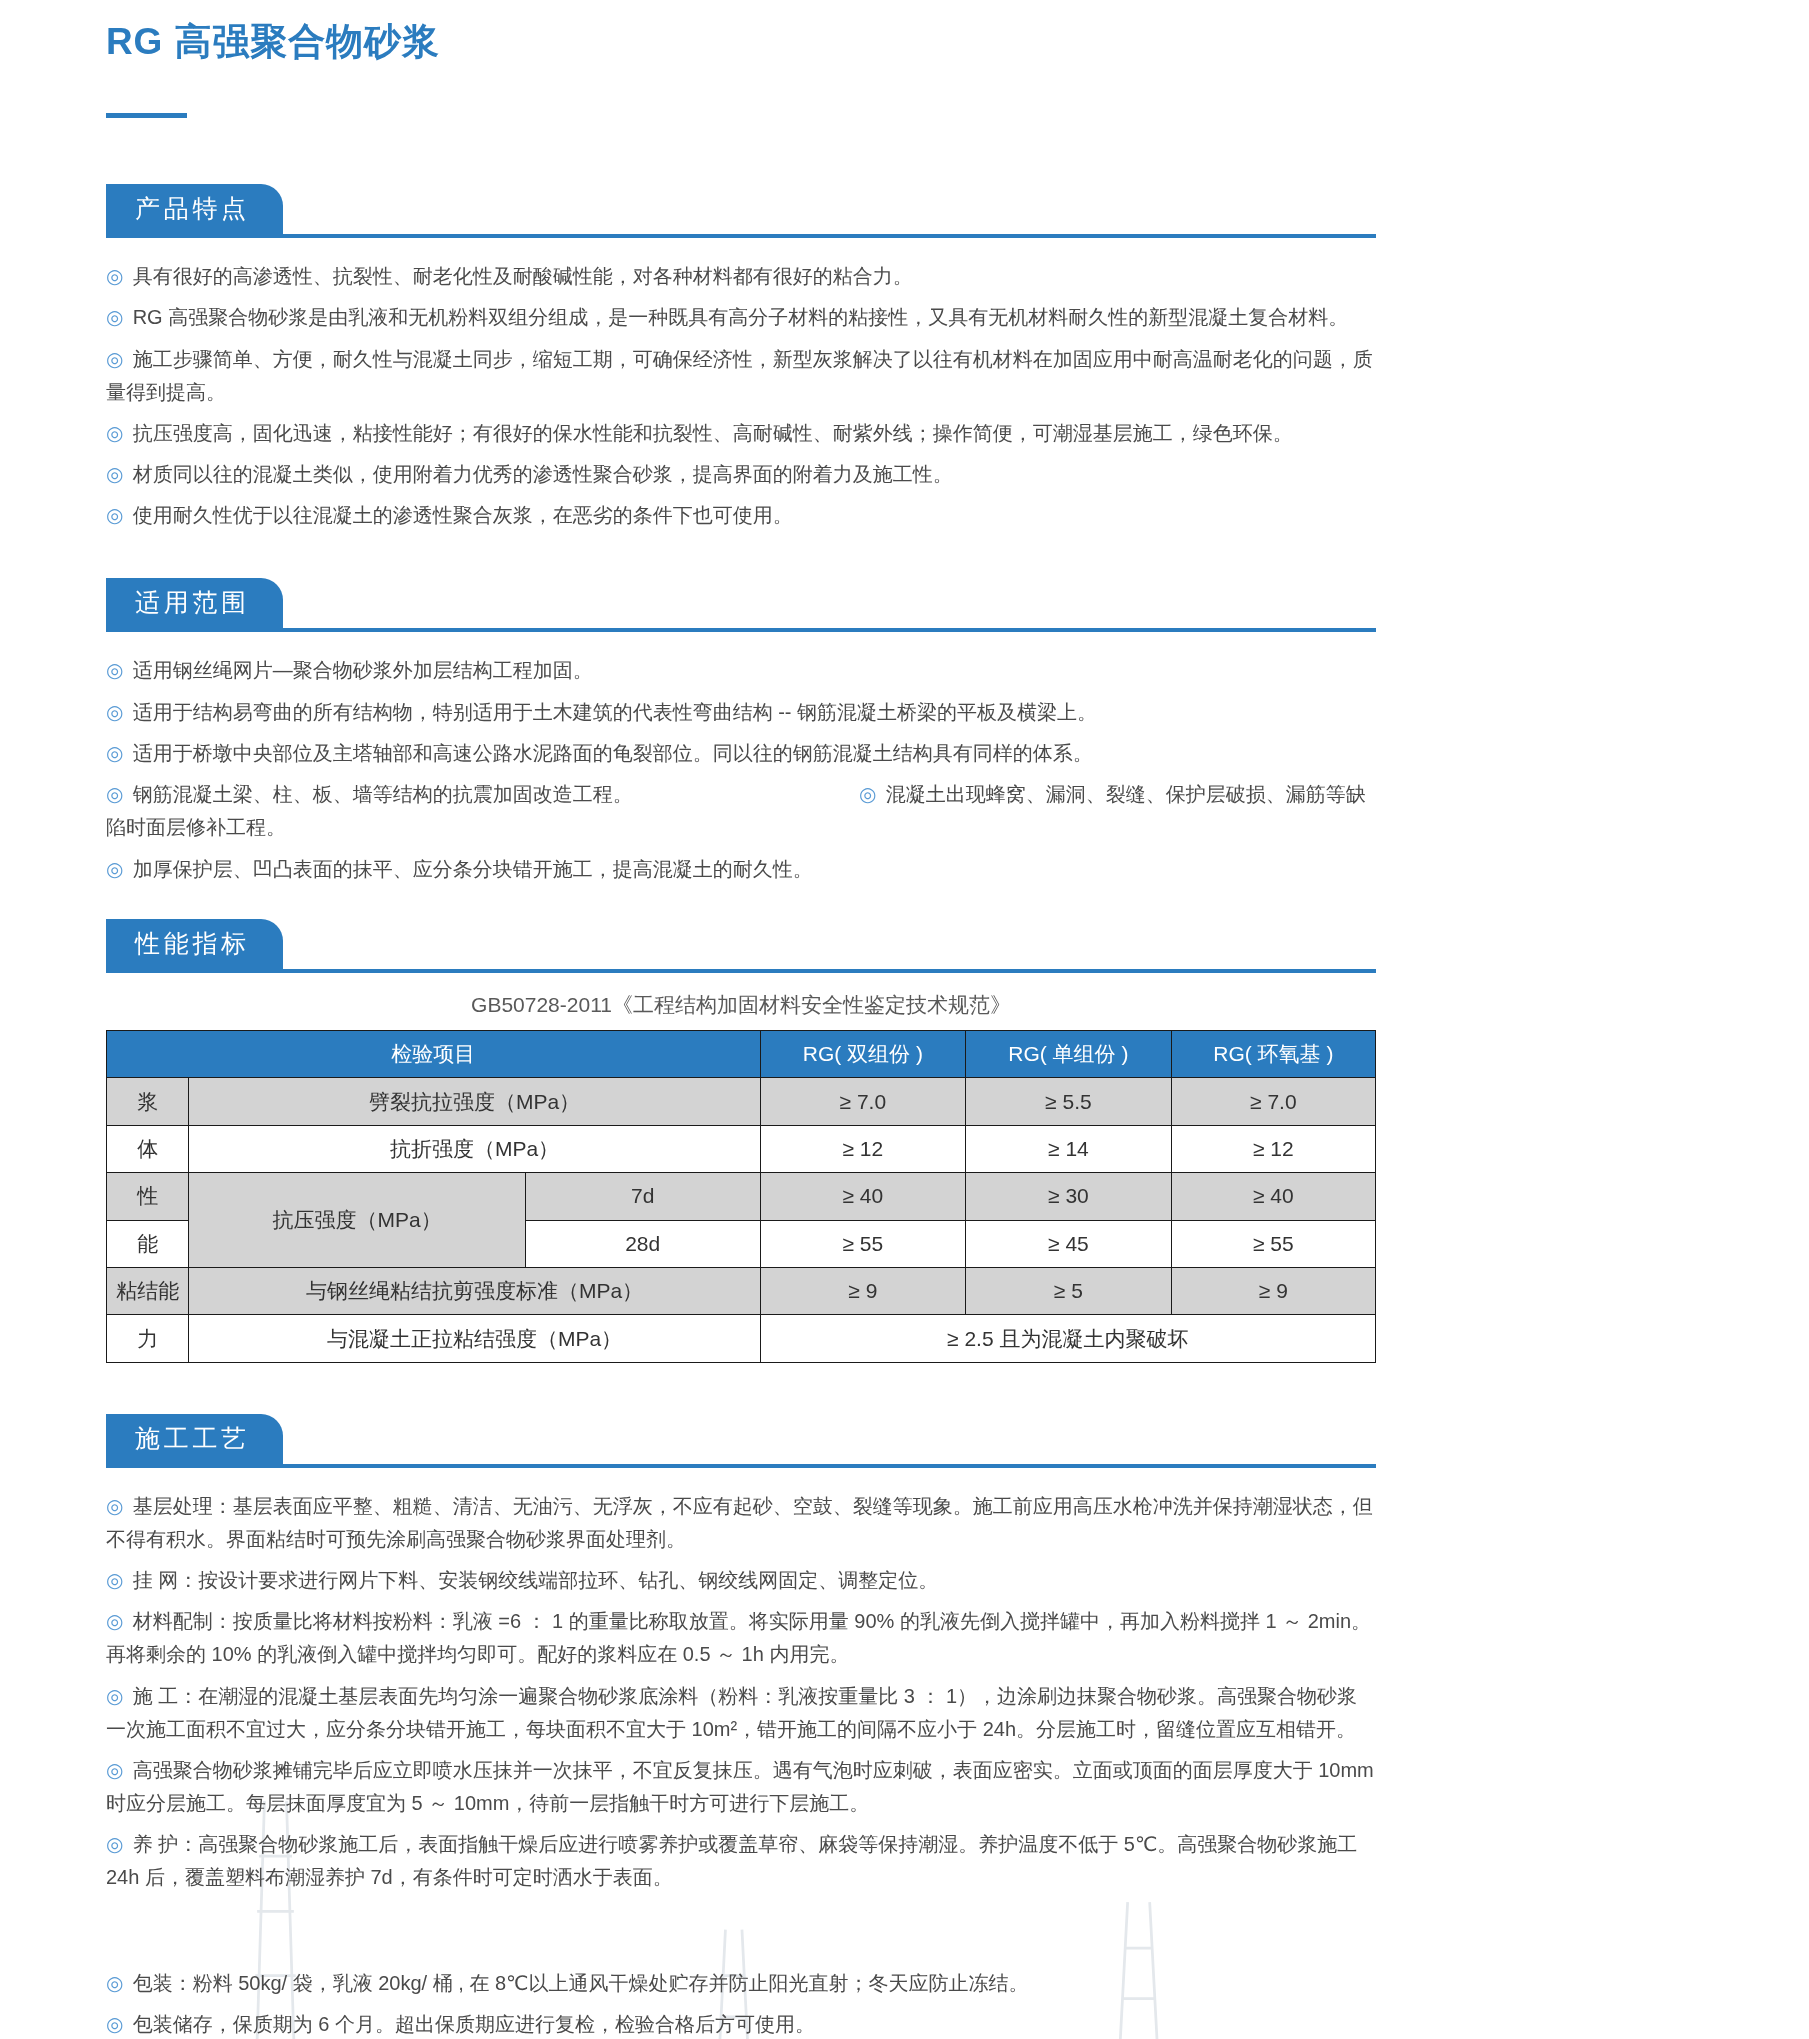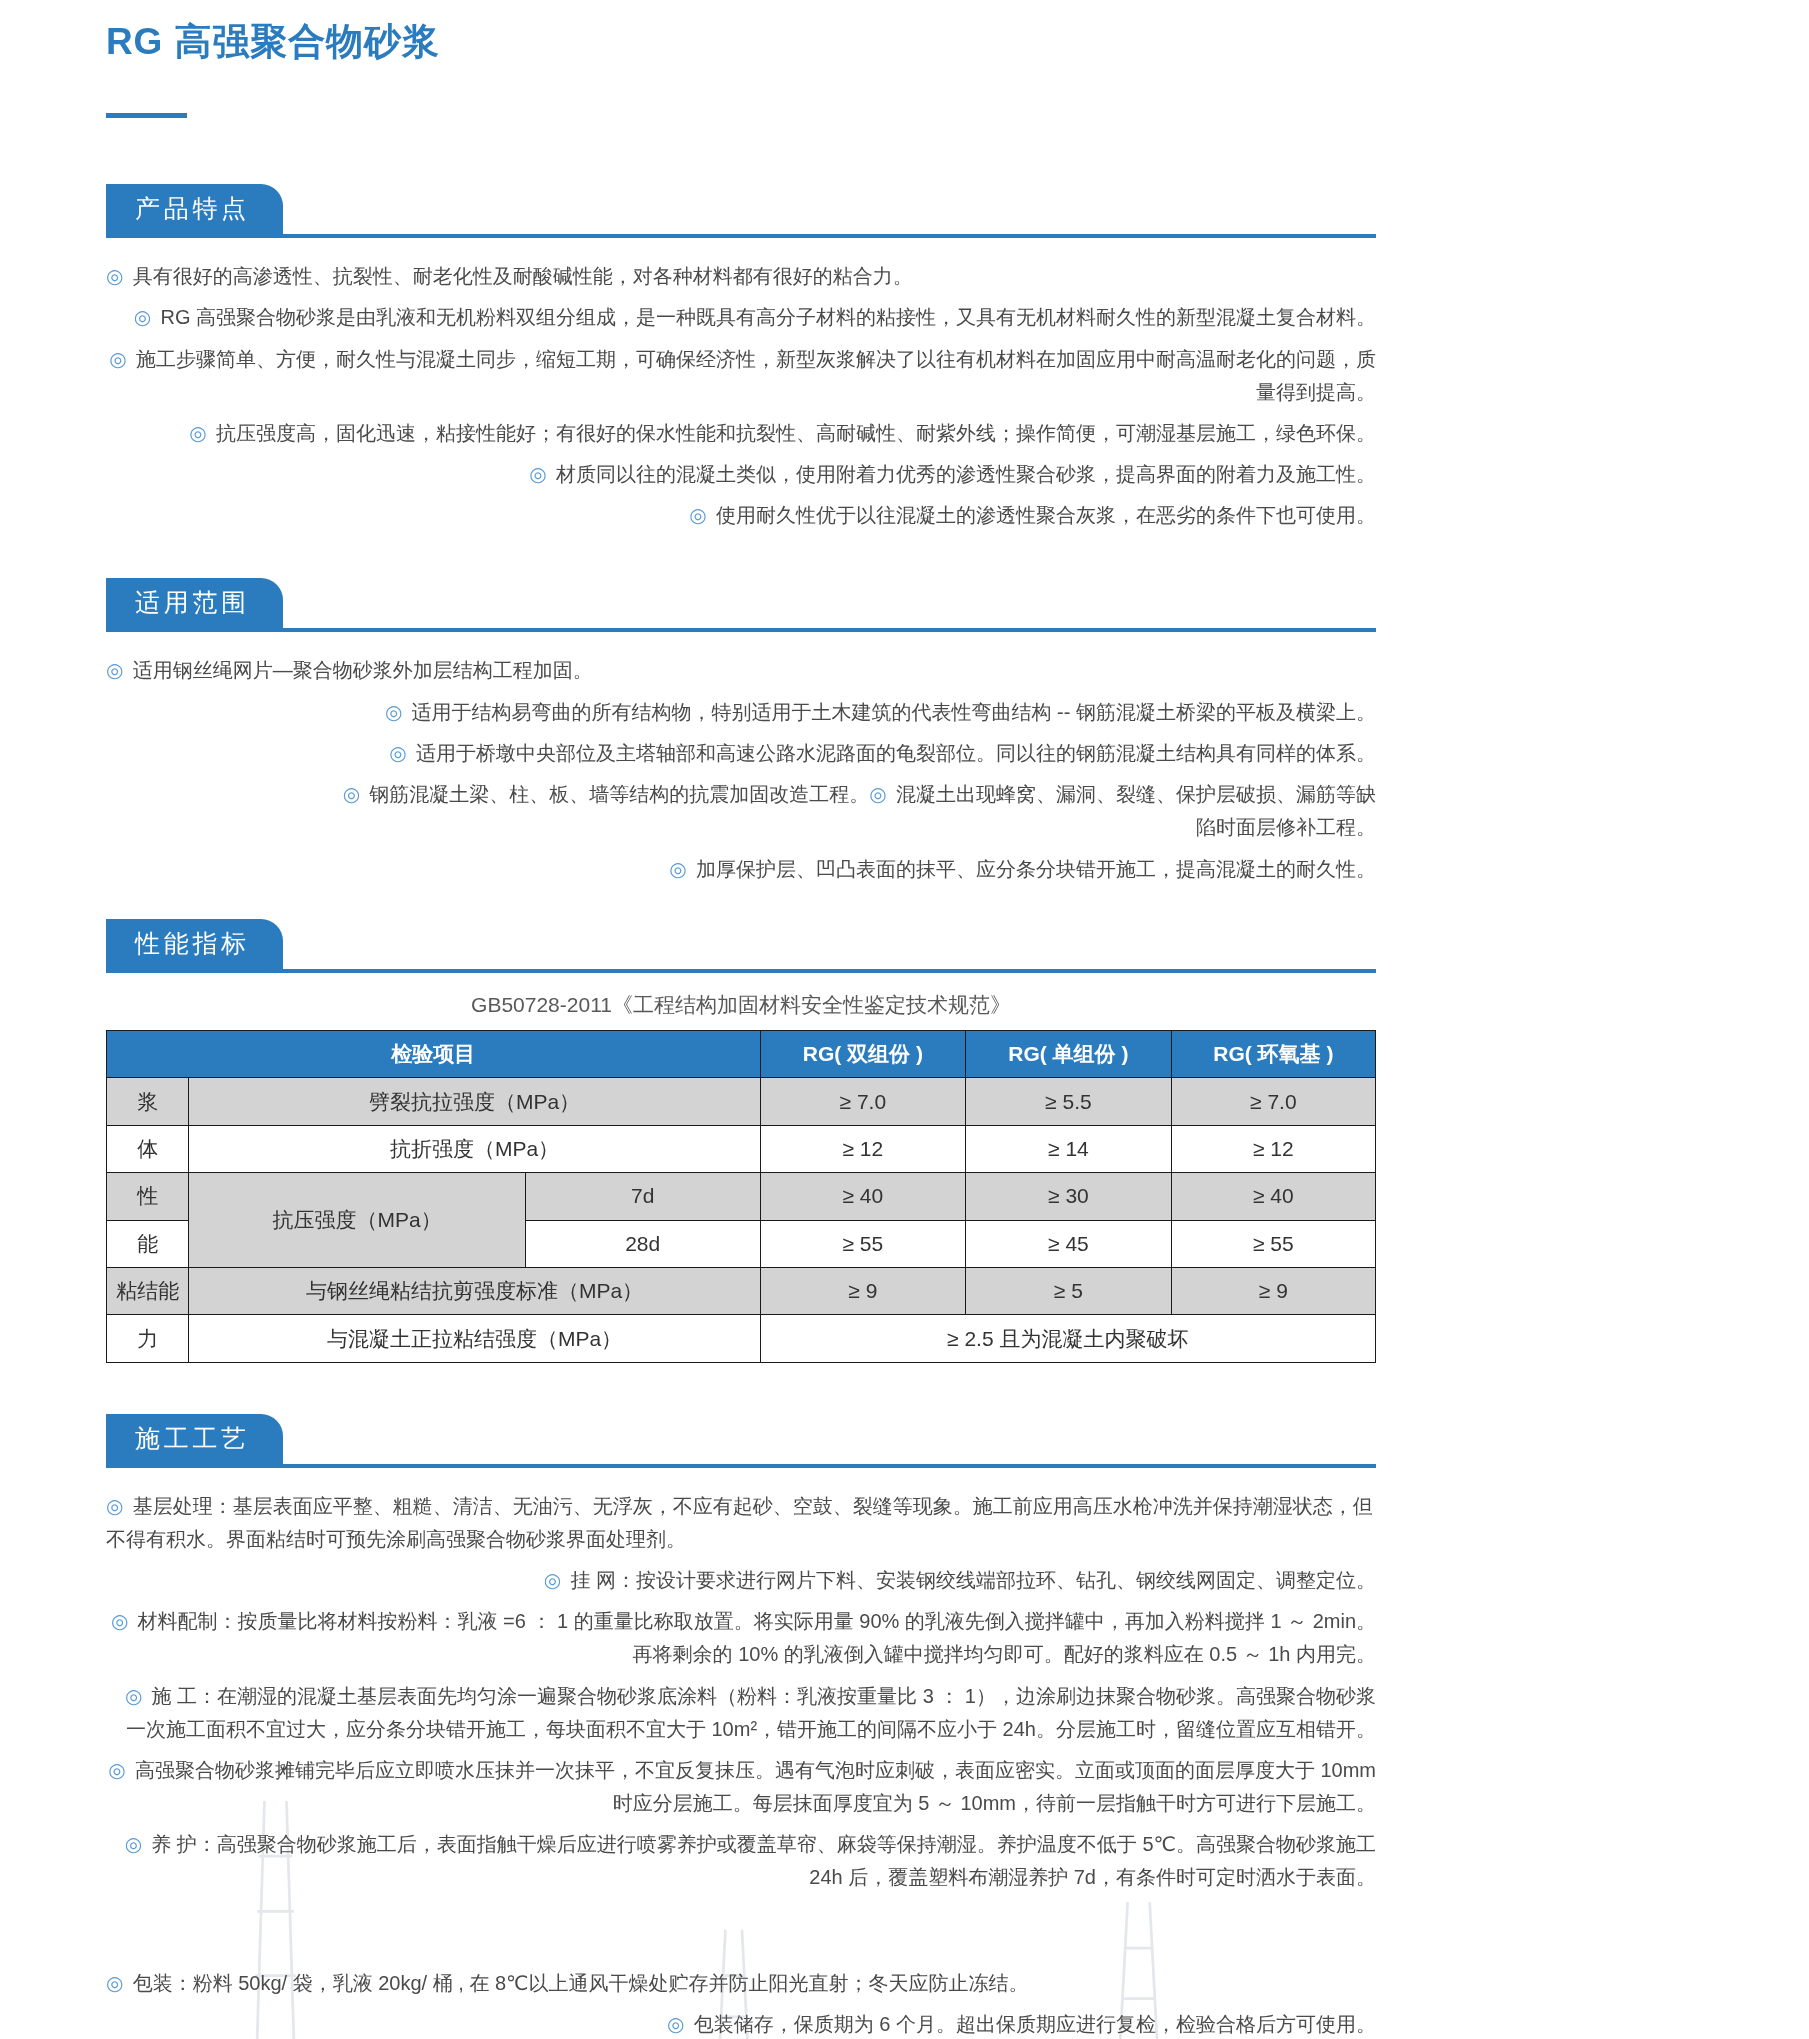--- a/index.html
+++ b/index.html
@@ -19,31 +19,31 @@
   .sec-process   { margin-top:51px; }
   .sec-packaging { margin-top:73px; }
 
   .section-bar { border-bottom:4.6px solid #2b7cbf; line-height:0; }
   .badge { display:inline-block; vertical-align:bottom; background:#2b7cbf; color:#ffffff;
            font-size:25px; font-weight:normal; letter-spacing:3.7px; line-height:1;
            padding:12px 33px 13px 29px; border-radius:0 22px 0 0; }
 
   ul.bullets { list-style:none; margin:22px 0 0 0; padding:0; font-size:20px; line-height:33px; }
   ul.bullets li { margin:0; }
-  ul.bullets li + li { margin-top:8.3px;text-align:right; }
+  ul.bullets li + li { margin-top:8.3px; }
   .mk { color:#5a9bd5; margin-right:9.2px; }
   .tx { color:#4a4a4a; }
   .pair-item-first { display:inline-block; min-width:753px; }
 
   .caption { margin:18.4px 0 11px 0; text-align:center; font-size:21px; color:#595959; }
 
   table.perf { width:100%; border-collapse:collapse; table-layout:fixed;
                font-size:21px; color:#333333; text-align:center; }
   table.perf th, table.perf td { border:1.8px solid #1a1a1a; padding:9.2px 5.5px; }
-  table.perf th { background:#2b7cbf; color:#ffffff; font-weight:bold; }
+  table.perf th { background:#2b7cbf; color:#ffffff; font-weight:normal; }
   tr.grey td { background:#d3d3d3; }
   tr.white td { background:#ffffff; }
   td.grey-cell { background:#d3d3d3 !important; }
   td.nt { border-top-style:hidden; }
 </style>
 </head>
 <body>
 
 <div class="page">
 

